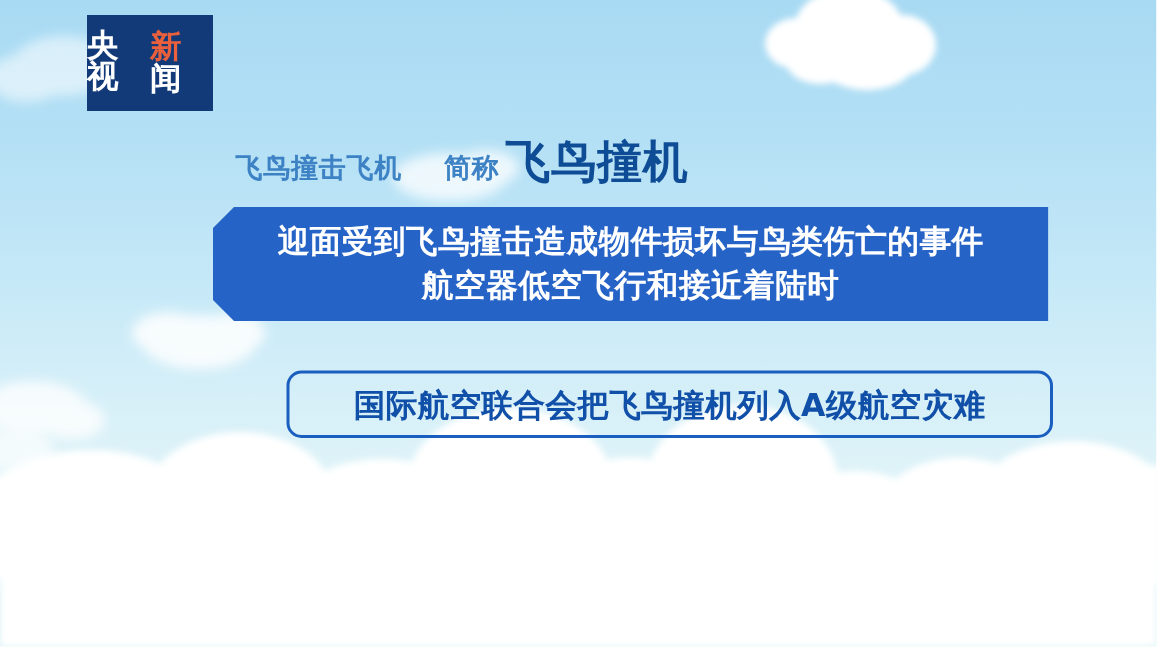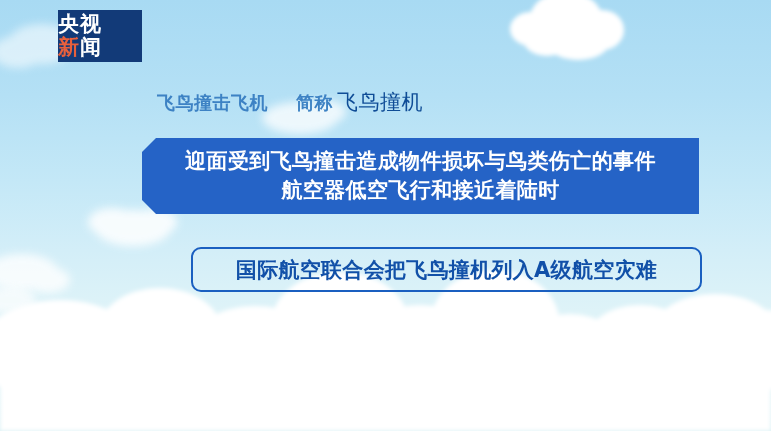--- a/index.html
+++ b/index.html
@@ -30,24 +30,25 @@
     inset: 0;
     pointer-events: none;
   }
 
   
   .logo {
     position: absolute;
     left: 58px;
     top: 10px;
     width: 84px;
-    height: 52px;
+    height: 64px;
     background: #123a78;
     display: flex;
-    flex-direction: column;
+    flex-direction: row;
+    align-items: center;
     justify-content: center;
     line-height: 1;
   }
   .logo-row {
     font-size: 21px;
     font-weight: bold;
     letter-spacing: 1px;
     font-family: "DejaVu Sans", "Liberation Sans", sans-serif;
   }
   .logo-row-1 { color: #ffffff; margin-bottom: 2px; }
@@ -65,22 +66,22 @@
   }
   .heading .h-light {
     font-size: 18px;
     font-weight: bold;
     color: #3d82c4;
     letter-spacing: 0.5px;
     font-family: "DejaVu Sans", "Liberation Sans", sans-serif;
   }
   .heading .h-gap { width: 28px; display: inline-block; }
   .heading .h-strong {
-    font-size: 21px;
-    font-weight: normal;
+    font-size: 30px;
+    font-weight: bold;
     color: #0f4c96;
     letter-spacing: 0.5px;
     margin-left: 4px;
     font-family: "DejaVu Sans", "Liberation Sans", sans-serif;
   }
 
   
   .banner {
     position: absolute;
     left: 142px;

